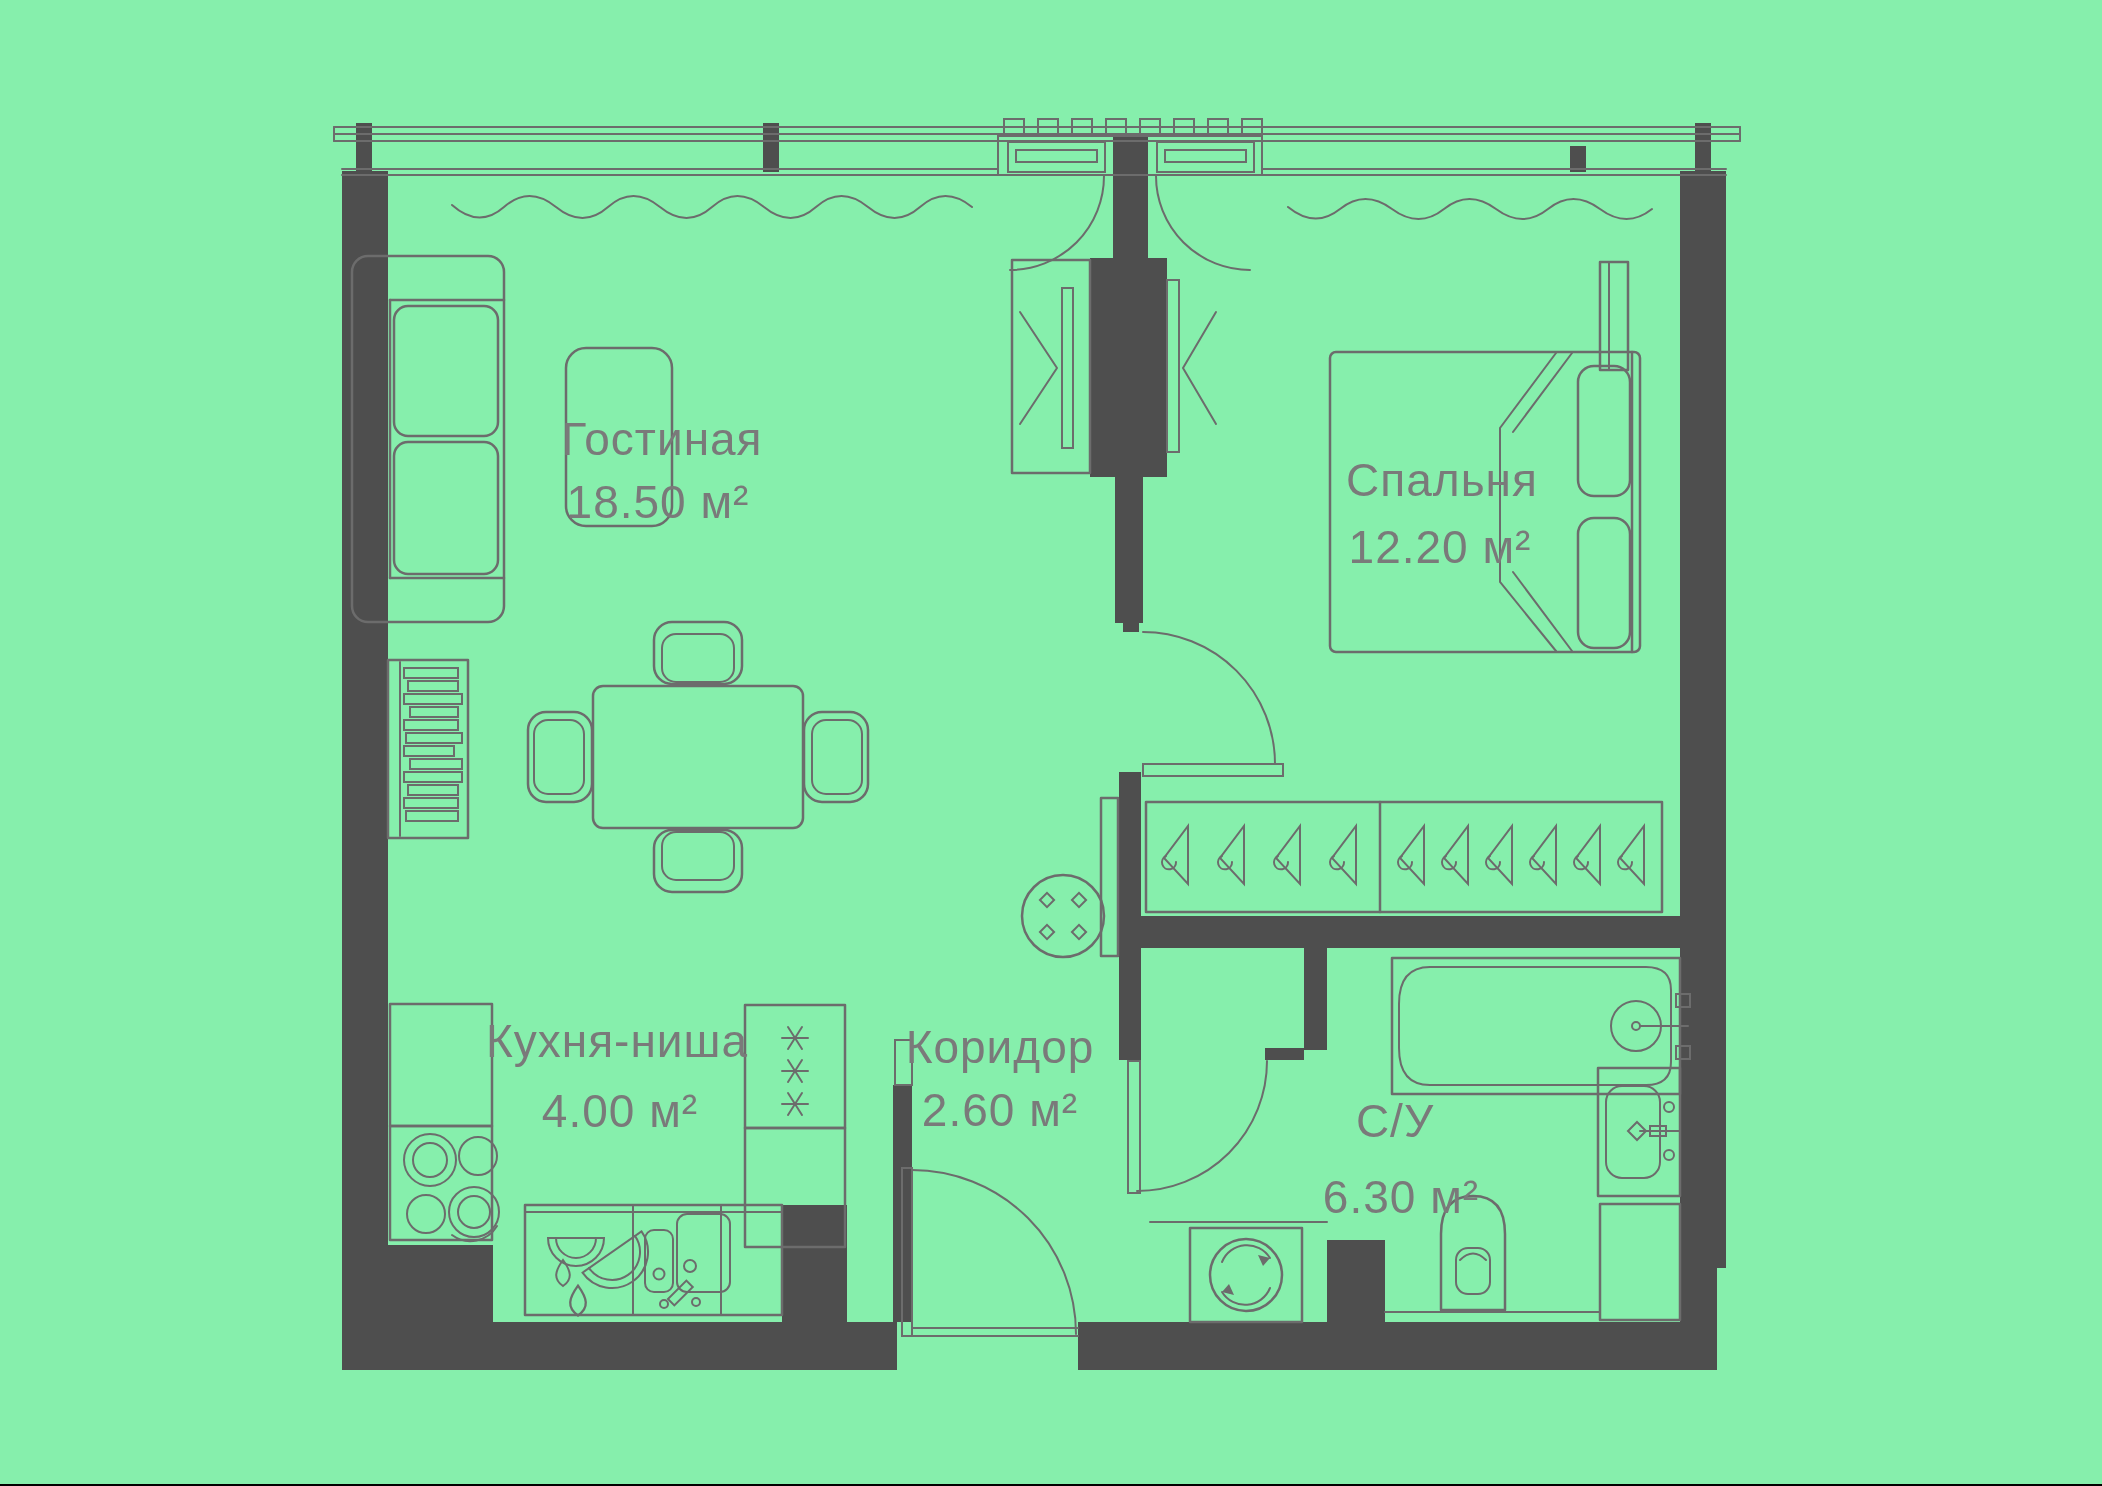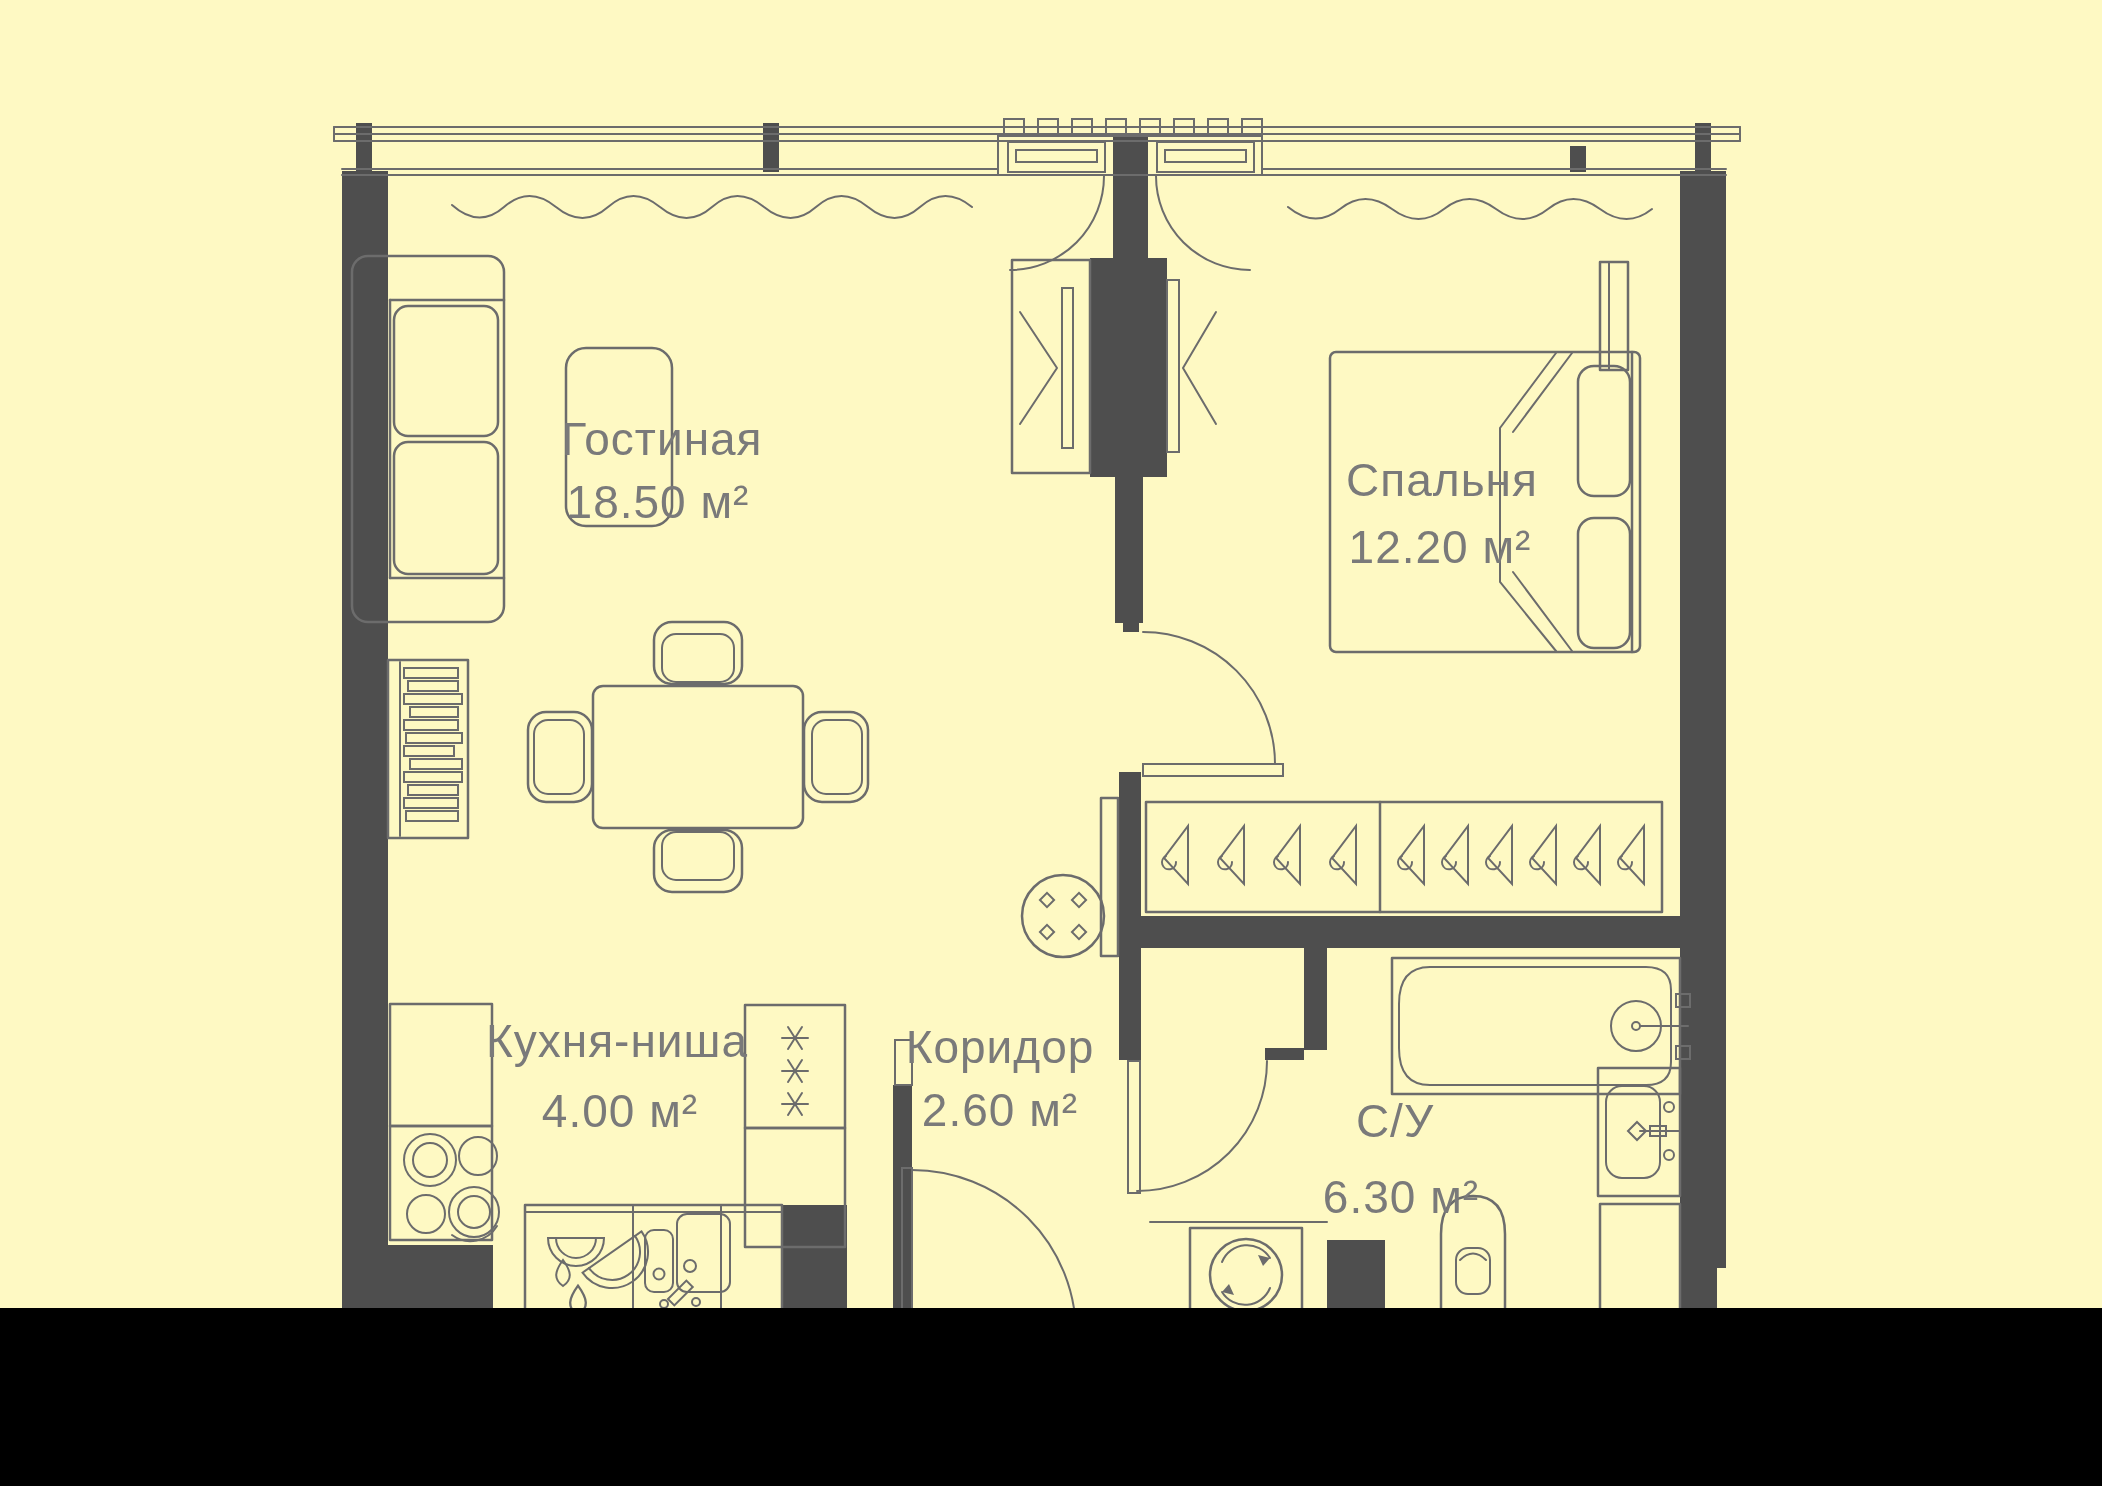--- a/index.html
+++ b/index.html
@@ -1,16 +1,16 @@
 <!DOCTYPE html>
 <html><head>
 <meta charset="utf-8">
 <style>
   html,body{margin:0;padding:0;background:#000;}
-  .plan-wrap{position:relative;width:2102px;height:1308px;background:#fef9c3;overflow:hidden;}
+  .plan-wrap{position:relative;width:2102px;height:1484px;background:#86efac;overflow:hidden;}
   svg{position:absolute;left:0;top:0;}
   .w{fill:#4e4e4e;stroke:none;}
   .ln{fill:none;stroke:#6c6c6c;stroke-width:2.5;stroke-linecap:round;stroke-linejoin:round;}
   .fine{fill:none;stroke:#6c6c6c;stroke-width:2;stroke-linecap:round;}
   .fillico{fill:#6c6c6c;stroke:none;}
   .room-label{font-family:"Liberation Sans", sans-serif;font-size:46px;fill:#7a7a7a;text-anchor:middle;letter-spacing:1px;}
 </style>
 </head>
 <body>
 

